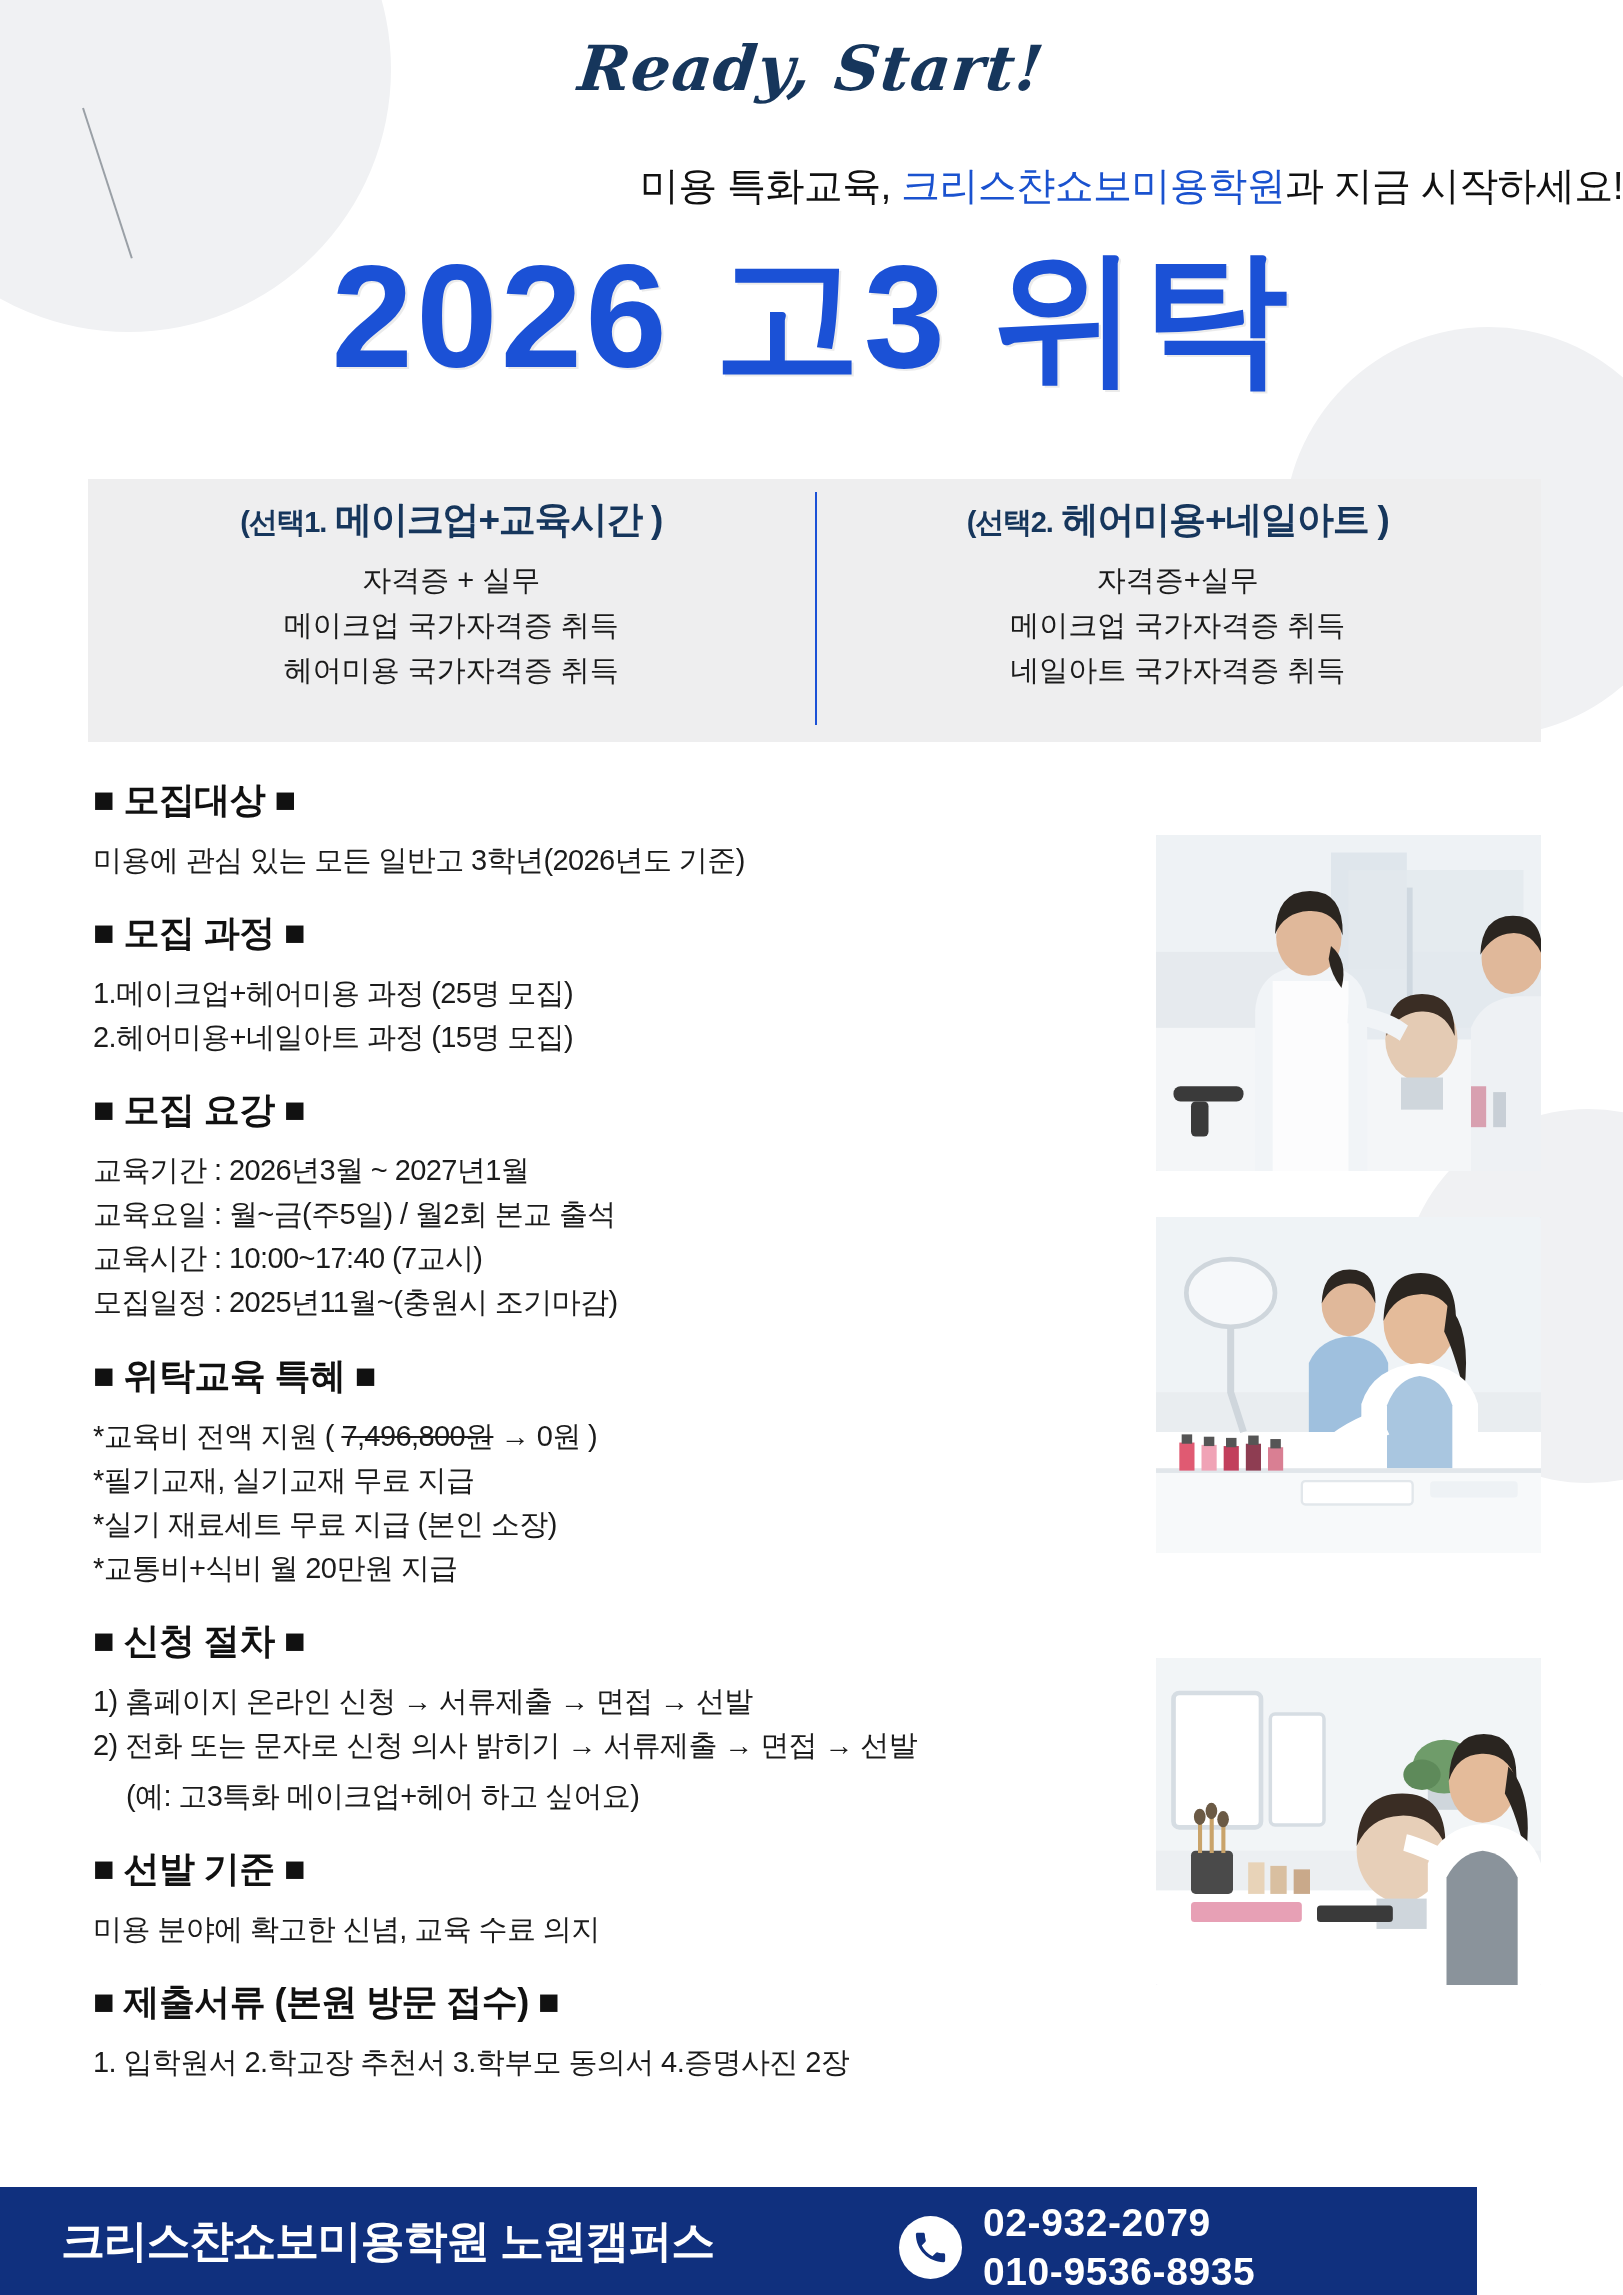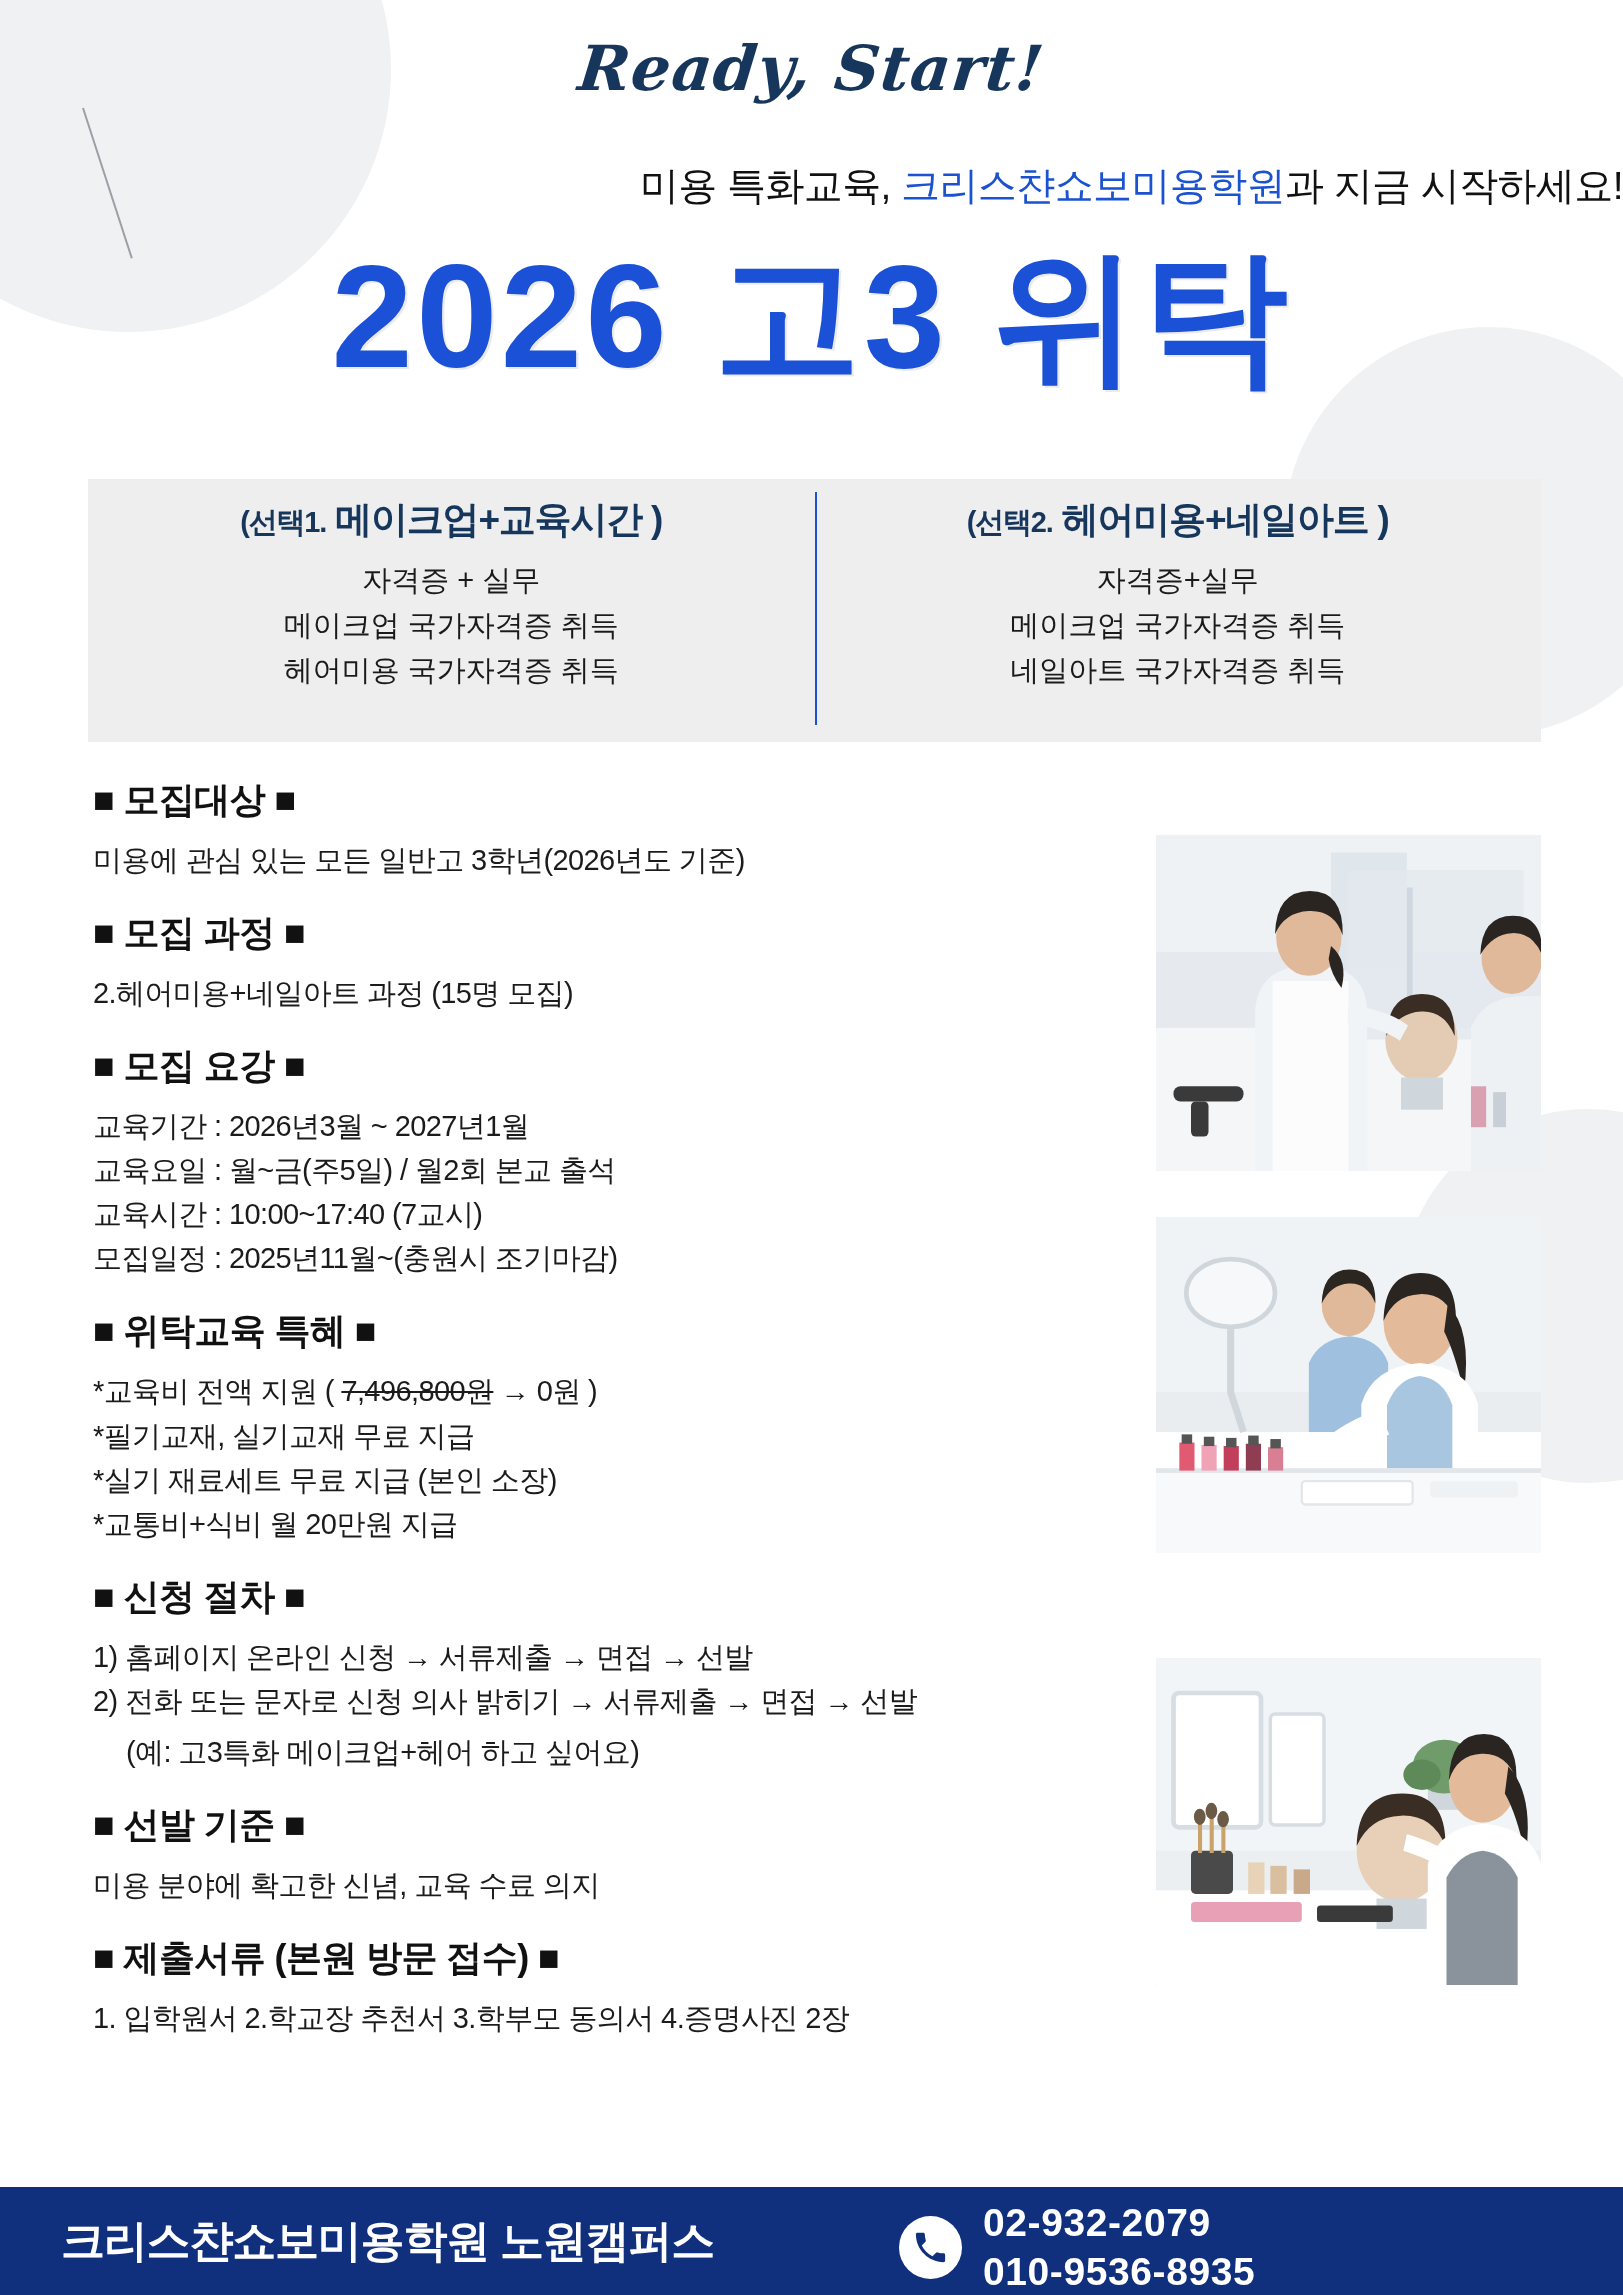--- a/index.html
+++ b/index.html
@@ -157,21 +157,21 @@
     background: #dfe4ea;
   }
   .photo1 { top: 835px; height: 336px; }
   .photo2 { top: 1217px; height: 336px; }
   .photo3 { top: 1658px; height: 327px; }
 
   
   .footer {
     position: absolute;
     left: 0; bottom: 0;
-    width: 1623px; height: 108px;
+    width: 1477px; height: 108px;
     background: #10307e;
     display: flex;
     align-items: center;
   }
   .footer-name {
     margin-left: 61px;
     font-size: 44px;
     font-weight: bold;
     color: #ffffff;
     letter-spacing: -1.2px;
@@ -241,20 +241,21 @@
 
   <div class="content">
 
     <div class="sec">
       <div class="sec-head">■ 모집대상 ■</div>
       <div class="sec-line">미용에 관심 있는 모든 일반고 3학년(2026년도 기준)</div>
     </div>
 
     <div class="sec">
       <div class="sec-head">■ 모집 과정 ■</div>
+      <div class="sec-line">1.메이크업+헤어미용 과정 (25명 모집)</div>
       <div class="sec-line">2.헤어미용+네일아트 과정 (15명 모집)</div>
     </div>
 
     <div class="sec">
       <div class="sec-head">■ 모집 요강 ■</div>
       <div class="sec-line">교육기간 : 2026년3월 ~ 2027년1월</div>
       <div class="sec-line">교육요일 : 월~금(주5일) / 월2회 본교 출석</div>
       <div class="sec-line">교육시간 : 10:00~17:40 (7교시)</div>
       <div class="sec-line">모집일정 : 2025년11월~(충원시 조기마감)</div>
     </div>

